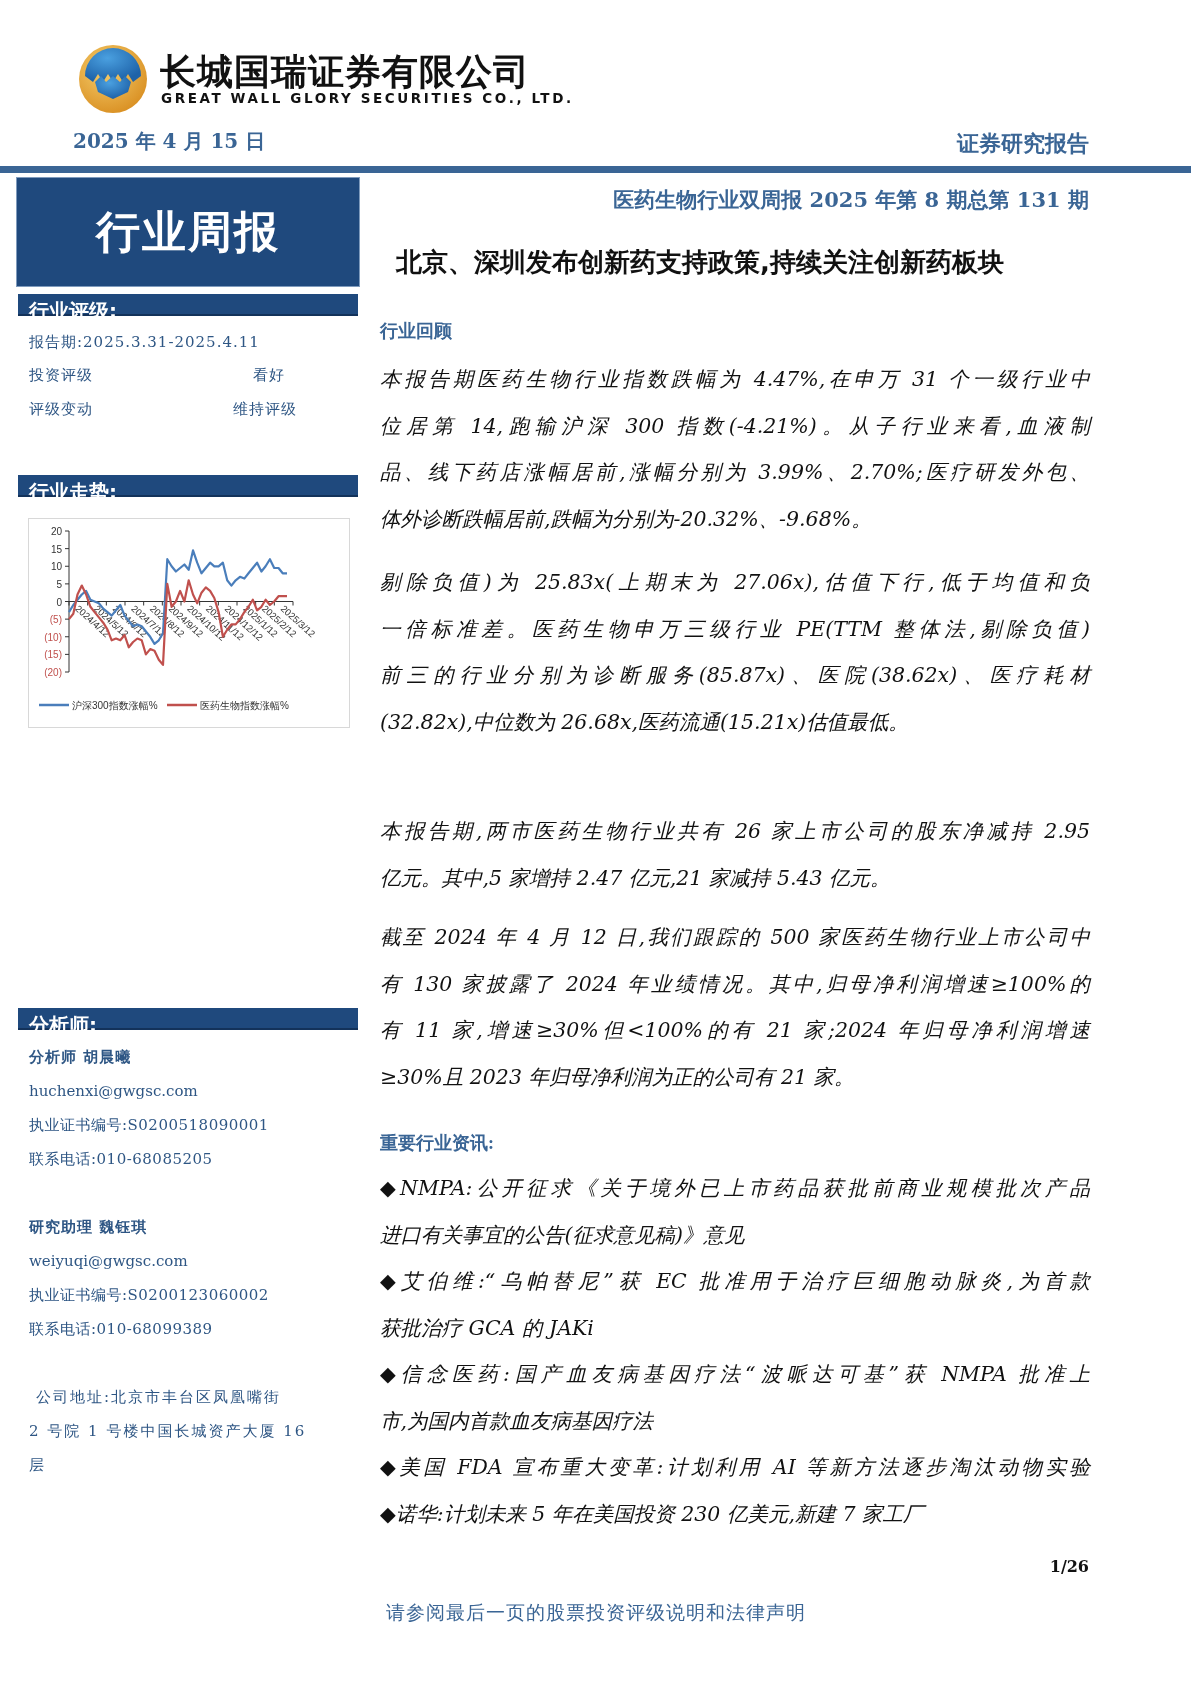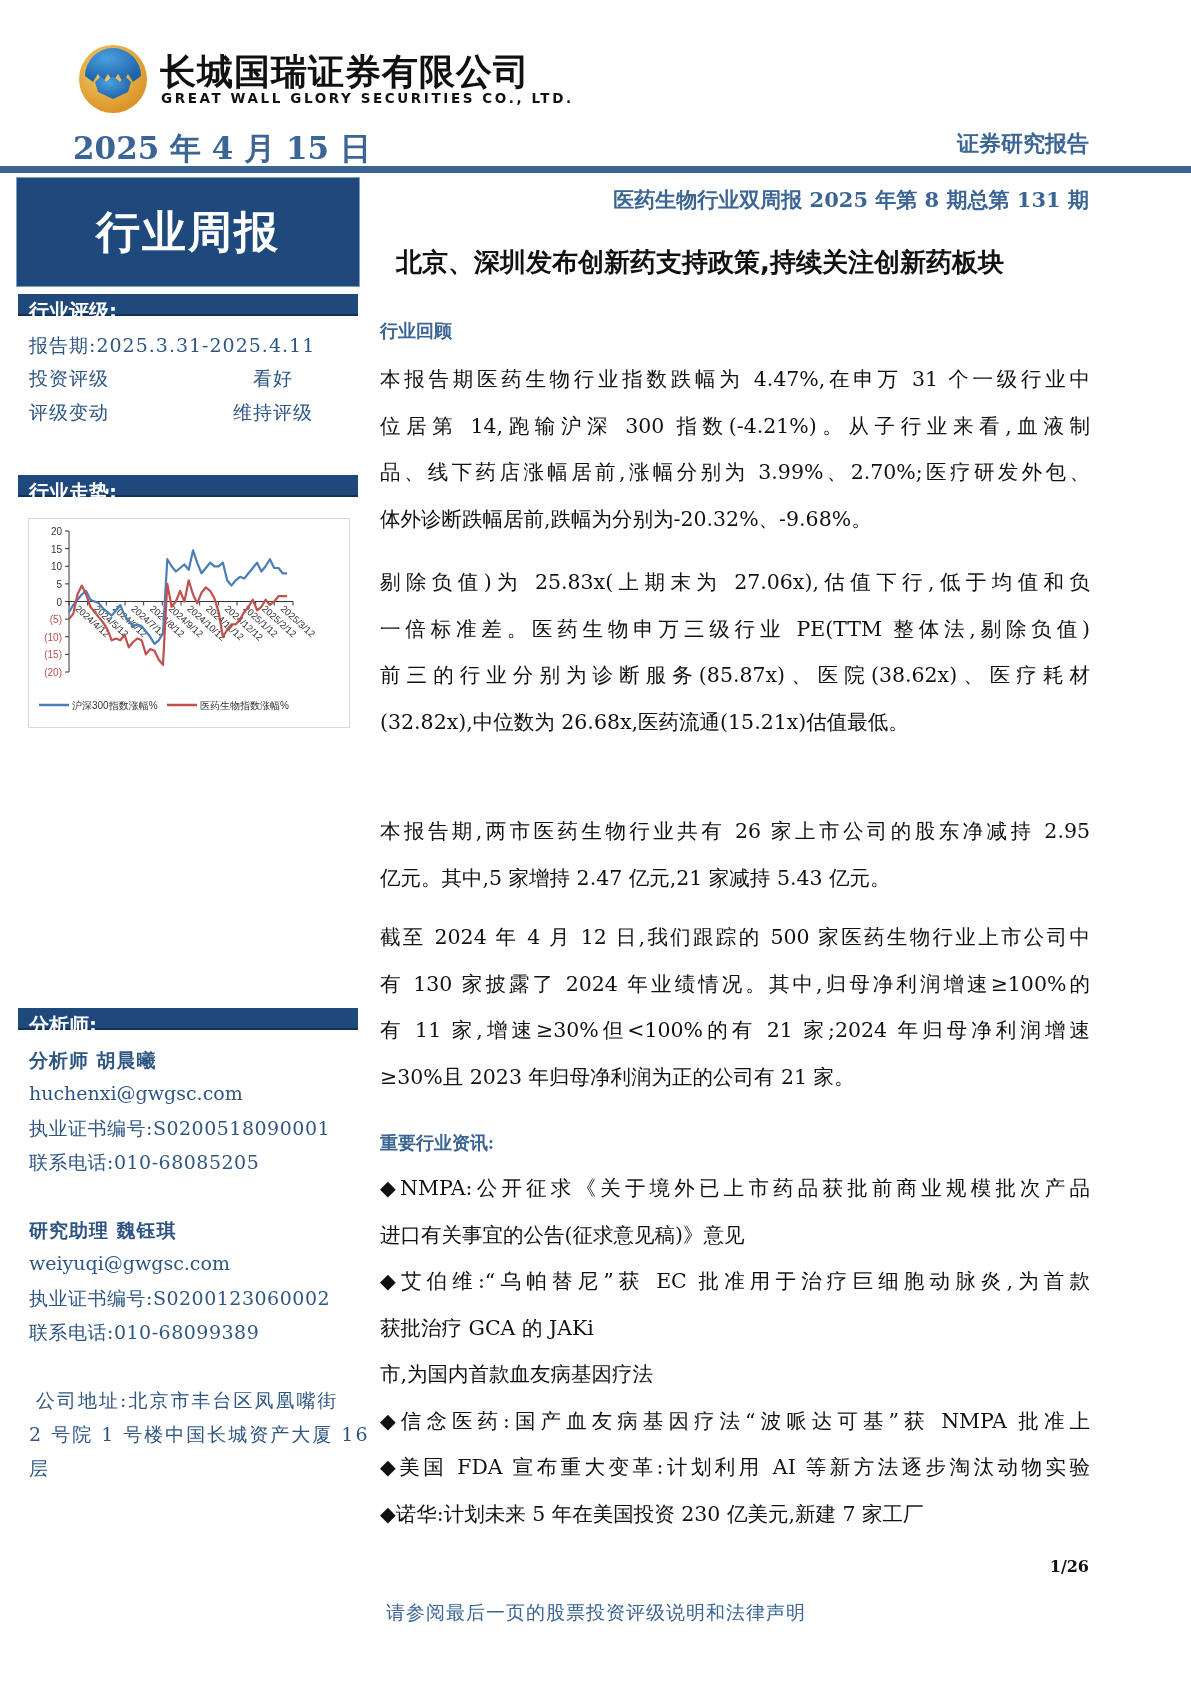--- a/index.html
+++ b/index.html
@@ -5,48 +5,48 @@
   html, body { margin:0; padding:0; background:#ffffff; }
   body { width:1191px; height:1684px; position:relative; overflow:hidden;
          font-family:"DejaVu Serif","Liberation Serif",serif; color:#111; }
   .abs { position:absolute; }
   
   .logo { left:78px; top:44px; width:70px; height:70px; }
   .brand-cn { left:160px; top:48px; font-family:"DejaVu Sans","Liberation Sans",sans-serif;
               font-weight:bold; font-size:36px; letter-spacing:1px; color:#111; white-space:nowrap; }
   .brand-en { left:161px; top:90px; font-family:"DejaVu Sans","Liberation Sans",sans-serif;
               font-weight:bold; font-size:13.5px; letter-spacing:2.6px; color:#111; white-space:nowrap; }
-  .date { left:73px; top:128px; font-size:31px; font-weight:bold; color:#3a6595; white-space:nowrap; }
+  .date { left:73px; top:128px; font-size:20px; font-weight:bold; color:#3a6595; white-space:nowrap; }
   .report-type { right:102px; top:129px; font-family:"DejaVu Sans","Liberation Sans",sans-serif;
                  font-size:22px; font-weight:bold; color:#3a6595; white-space:nowrap; }
   .top-rule { left:0; top:166px; width:1191px; height:7px; background:#3a6595; }
 
   
   .title-box { left:16px; top:177px; width:344px; height:110px; background:#1f497d;
                border:1px solid #7f9bbd; box-sizing:border-box;
                display:flex; align-items:center; justify-content:center; }
   .title-box span { color:#fff; font-family:"DejaVu Sans","Liberation Sans",sans-serif;
                     font-weight:bold; font-size:44px; letter-spacing:2px; }
   .side-bar { left:18px; width:340px; height:22px; background:#1f497d;
               border-bottom:2px solid #13325a; box-sizing:border-box; }
   .side-bar span { position:absolute; left:11px; top:4px; color:#fff;
                    font-family:"DejaVu Sans","Liberation Sans",sans-serif; font-weight:bold; font-size:20px; }
-  .side-text { font-size:19px; color:#2e5684; white-space:nowrap; letter-spacing:1px;text-align:center; }
+  .side-text { font-size:15px; color:#2e5684; white-space:nowrap; letter-spacing:1px;text-align:center; }
   .side-bold { font-weight:bold; color:#2e5684; }
 
   .chart-box { left:28px; top:518px; width:320px; height:208px; border:1px solid #d8d8d8; background:#fff; }
 
   
   .issue { right:102px; top:186px; font-size:21px; font-weight:bold; color:#3a6595; white-space:nowrap; }
   .headline { left:396px; top:245px; font-family:"DejaVu Sans","Liberation Sans",sans-serif;
               font-size:26px; font-weight:bold; color:#111; white-space:nowrap; }
   .sec-title { left:380px; font-family:Liberation Serif, serif;
                font-size:18px; font-weight:bold; color:#3a6595; white-space:nowrap; }
   .para { left:380px; width:710px; font-size:20.5px; line-height:46.5px; color:#111;
-          text-align:justify; }
+          text-align:justify;font-style:italic; }
   .line { display:block; white-space:nowrap; text-align-last:justify; }
   .line.last { text-align-last:left; }
 
   .page-num { right:102px; top:1557px; font-size:16px; font-weight:bold; color:#111; }
   .footer { left:386px; top:1600px; font-size:19px; color:#3a6595; white-space:nowrap; letter-spacing:1px; }
 </style>
 </head>
 <body>
 
 <div class="abs logo">
@@ -193,20 +193,20 @@
   <span class="line last">≥30%且 2023 年归母净利润为正的公司有 21 家。</span>
 </div>
 
 <div class="abs sec-title" style="top:1131px;">重要行业资讯:</div>
 
 <div class="abs para" style="top:1165px;">
   <span class="line">◆NMPA:公开征求《关于境外已上市药品获批前商业规模批次产品</span>
   <span class="line last">进口有关事宜的公告(征求意见稿)》意见</span>
   <span class="line">◆艾伯维:“乌帕替尼”获 EC 批准用于治疗巨细胞动脉炎,为首款</span>
   <span class="line last">获批治疗 GCA 的 JAKi</span>
+  <span class="line">◆信念医药:国产血友病基因疗法“波哌达可基”获 NMPA 批准上</span>
   <span class="line last">市,为国内首款血友病基因疗法</span>
-  <span class="line">◆信念医药:国产血友病基因疗法“波哌达可基”获 NMPA 批准上</span>
   <span class="line">◆美国 FDA 宣布重大变革:计划利用 AI 等新方法逐步淘汰动物实验</span>
   <span class="line last">◆诺华:计划未来 5 年在美国投资 230 亿美元,新建 7 家工厂</span>
 </div>
 
 <div class="abs page-num">1/26</div>
 <div class="abs footer">请参阅最后一页的股票投资评级说明和法律声明</div>
 
 </body></html>

